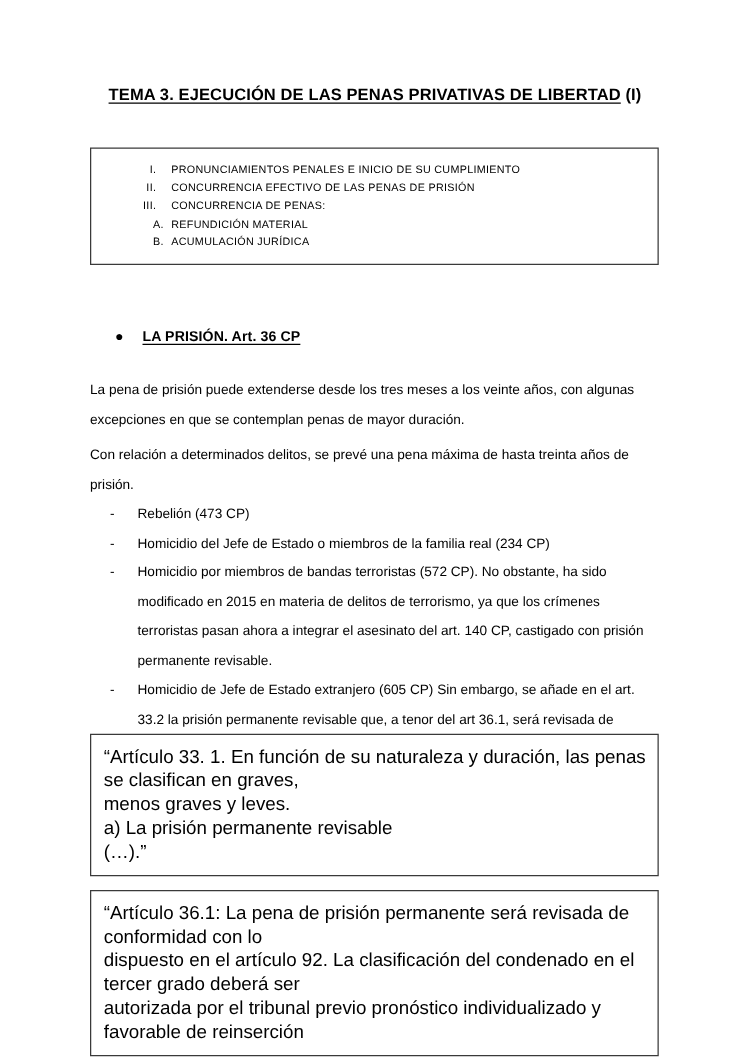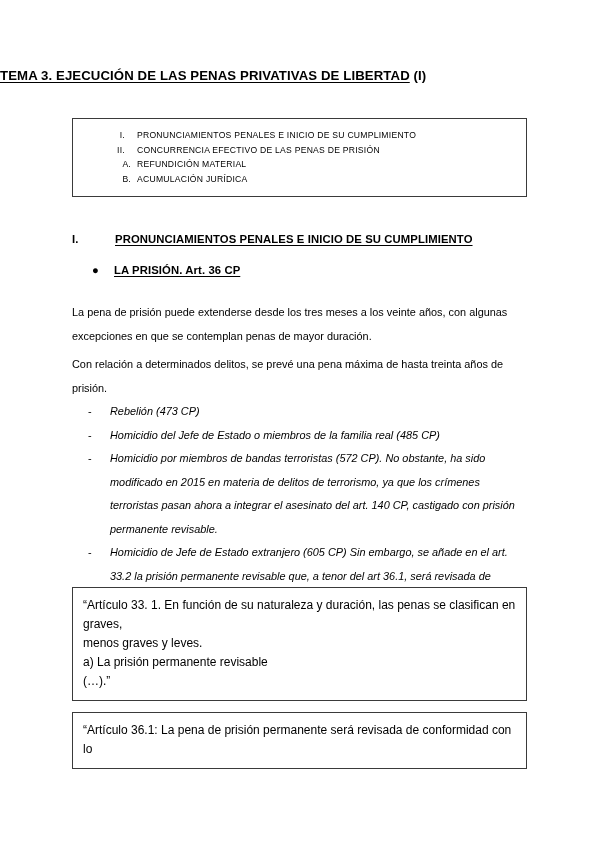--- a/index.html
+++ b/index.html
@@ -18,21 +18,21 @@
     overflow: hidden;
     box-sizing: border-box;
   }
 
   
   .doc-title {
     position: absolute;
     left: 0;
     right: 0;
     top: 68px;
-    text-align: left;
+    text-align: center;
     font-size: 13.2px;
     font-weight: bold;
     letter-spacing: 0.1px;
     white-space: nowrap;
   }
   .doc-title .u {
     text-decoration: underline;
     text-underline-offset: 2px;
   }
   .doc-title .nu {
@@ -144,34 +144,33 @@
   }
   .dash-mark {
     flex: 0 0 auto;
     width: 38px;
     padding-left: 16px;
     box-sizing: border-box;
   }
   .dash-body {
     flex: 1 1 auto;
     padding-right: 2px;
-    font-style: italic;
   }
 
   
   #quote-box-1 {
     top: 587px;
     padding: 8px 9px 9px 10px;
   }
   #quote-box-2 {
     top: 712px;
     padding: 8px 9px 9px 10px;
   }
   .quote-line {
-    font-size: 12px;
+    font-size: 15px;
     line-height: 19px;
   }
 </style>
 </head>
 <body>
 
 <div class="page">
 
   <div class="doc-title">
     <span class="u">TEMA 3. EJECUCIÓN DE LAS PENAS PRIVATIVAS DE LIBERTAD</span><span class="nu">&nbsp;<span>(I)</span></span>
@@ -180,63 +179,66 @@
   <div class="frame" id="index-box">
     <div class="idx-row">
       <span class="idx-num">I.</span>
       <span class="idx-text">PRONUNCIAMIENTOS PENALES E INICIO DE SU CUMPLIMIENTO</span>
     </div>
     <div class="idx-row">
       <span class="idx-num">II.</span>
       <span class="idx-text">CONCURRENCIA EFECTIVO DE LAS PENAS DE PRISIÓN</span>
     </div>
     <div class="idx-row">
+      <span class="idx-num">III.</span>
+      <span class="idx-text">CONCURRENCIA DE PENAS:</span>
+    </div>
+    <div class="idx-row">
       <span class="idx-num sub">A.</span>
       <span class="idx-text sub">REFUNDICIÓN MATERIAL</span>
     </div>
     <div class="idx-row">
       <span class="idx-num sub">B.</span>
       <span class="idx-text sub">ACUMULACIÓN JURÍDICA</span>
     </div>
   </div>
 
-  <div class="sec-heading">
-    <span class="num">I.</span><span class="txt">PRONUNCIAMIENTOS PENALES E INICIO DE SU CUMPLIMIENTO</span>
-  </div>
 
   <div class="bul-heading">
     <span class="dot">●</span><span class="txt">LA PRISIÓN. Art. 36 CP</span>
   </div>
 
   <div class="para" id="para-2">Con relación a determinados delitos, se prevé una pena máxima de hasta treinta años de prisión.</div>
   <div class="para" id="para-1">La pena de prisión puede extenderse desde los tres meses a los veinte años, con algunas excepciones en que se contemplan penas de mayor duración.</div>
 
   <div id="dash-list">
     <div class="dash-item">
       <span class="dash-mark">-</span>
       <span class="dash-body">Rebelión (473 CP)</span>
     </div>
     <div class="dash-item">
       <span class="dash-mark">-</span>
-      <span class="dash-body">Homicidio del Jefe de Estado o miembros de la familia real (485 CP)</span>
+      <span class="dash-body">Homicidio del Jefe de Estado o miembros de la familia real (234 CP)</span>
     </div>
     <div class="dash-item">
       <span class="dash-mark">-</span>
       <span class="dash-body">Homicidio por miembros de bandas terroristas (572 CP). No obstante, ha sido modificado en 2015 en materia de delitos de terrorismo, ya que los crímenes terroristas pasan ahora a integrar el asesinato del art. 140 CP, castigado con prisión permanente revisable.</span>
     </div>
     <div class="dash-item">
       <span class="dash-mark">-</span>
       <span class="dash-body">Homicidio de Jefe de Estado extranjero (605 CP) Sin embargo, se añade en el art. 33.2 la prisión permanente revisable que, a tenor del art 36.1, será revisada de conformidad con lo dispuesto en el artículo 92:</span>
     </div>
   </div>
 
   <div class="frame" id="quote-box-1">
     <div class="quote-line">“Artículo 33. 1. En función de su naturaleza y duración, las penas se clasifican en graves,</div>
     <div class="quote-line">menos graves y leves.</div>
     <div class="quote-line">a) La prisión permanente revisable</div>
     <div class="quote-line">(…).”</div>
   </div>
 
   <div class="frame" id="quote-box-2">
     <div class="quote-line">“Artículo 36.1: La pena de prisión permanente será revisada de conformidad con lo</div>
+    <div class="quote-line">dispuesto en el artículo 92. La clasificación del condenado en el tercer grado deberá ser</div>
+    <div class="quote-line">autorizada por el tribunal previo pronóstico individualizado y favorable de reinserción</div>
   </div>
 
 </div>
 
 </body></html>

